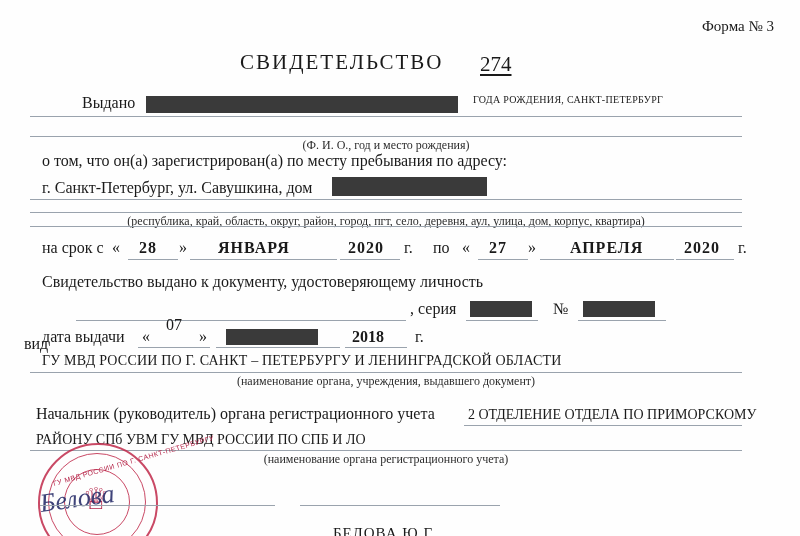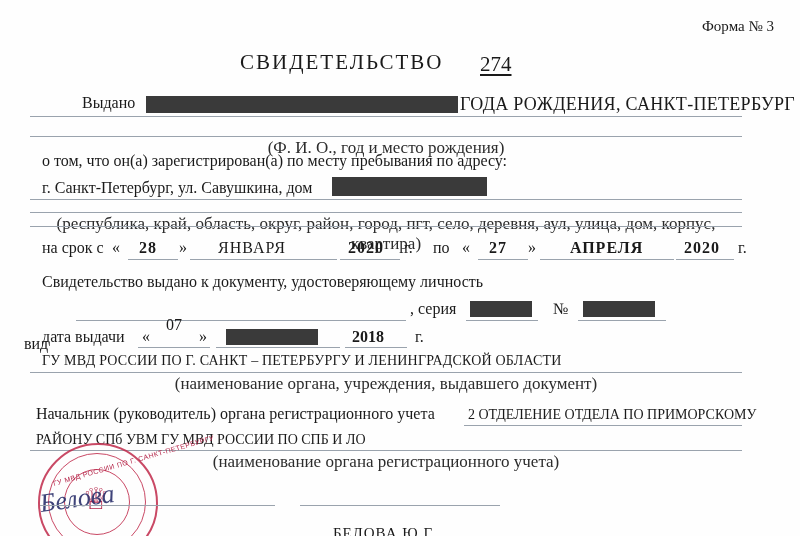--- a/index.html
+++ b/index.html
@@ -57,21 +57,21 @@
 
   .redact {
     background: #3a3a3a;
     display: inline-block;
     height: 15px;
     vertical-align: middle;
   }
 
   .lbl { font-size: 16px; }
   .small-center {
-    font-size: 17px;
+    font-size: 12px;
     text-align: center;
     color: #2c2c2c;
   }
 
   .row-text { font-size: 16px; }
 
   .sig-name {
     font-size: 15px;
     letter-spacing: 1px;
   }
@@ -127,39 +127,39 @@
 
 <div id="page">
 
   <div class="abs form-no">Форма № 3</div>
 
   <div class="abs title-main">СВИДЕТЕЛЬСТВО</div>
   <div class="abs doc-number">274</div>
 
   <div class="abs" style="left:82px; top:94px;">Выдано</div>
   <div class="abs redact" style="left:146px; top:96px; width:312px; height:17px;"></div>
-  <div class="abs lbl" style="left:460px; top:94px; font-size:18px; letter-spacing:.3px;font-family:Liberation Serif, serif;">ГОДА РОЖДЕНИЯ, САНКТ-ПЕТЕРБУРГ</div>
+  <div class="abs lbl" style="left:473px; top:94px; font-size:10px; letter-spacing:.3px;font-family:Liberation Serif, serif;">ГОДА РОЖДЕНИЯ, САНКТ-ПЕТЕРБУРГ</div>
   <div class="abs rule" style="left:30px; top:116px; width:712px;"></div>
 
   <div class="abs rule" style="left:30px; top:136px; width:712px;"></div>
   <div class="abs small-center" style="left:30px; top:138px; width:712px;">(Ф. И. О., год и место рождения)</div>
 
   <div class="abs row-text" style="left:42px; top:152px;">о том, что он(а) зарегистрирован(а) по месту пребывания по адресу:</div>
 
   <div class="abs row-text" style="left:42px; top:179px;">г. Санкт-Петербург, ул. Савушкина, дом</div>
   <div class="abs redact" style="left:332px; top:177px; width:155px; height:19px;"></div>
   <div class="abs rule" style="left:30px; top:199px; width:712px;"></div>
   <div class="abs rule" style="left:30px; top:212px; width:712px;"></div>
   <div class="abs small-center" style="left:30px; top:214px; width:712px;">(республика, край, область, округ, район, город, пгт, село, деревня, аул, улица, дом, корпус, квартира)</div>
 
   <div class="abs row-text" style="left:42px; top:239px;">на срок с</div>
   <div class="abs row-text" style="left:112px; top:239px;">«</div>
   <div class="abs row-text" style="left:139px; top:239px; font-weight:bold; letter-spacing:1px;">28</div>
   <div class="abs row-text" style="left:179px; top:239px;">»</div>
-  <div class="abs row-text" style="left:218px; top:239px; font-weight:normal; letter-spacing:1px;">ЯНВАРЯ</div>
+  <div class="abs row-text" style="left:218px; top:239px; font-weight:bold; letter-spacing:1px;">ЯНВАРЯ</div>
   <div class="abs row-text" style="left:348px; top:239px; font-weight:bold; letter-spacing:1px;">2020</div>
   <div class="abs row-text" style="left:404px; top:239px;">г.</div>
   <div class="abs row-text" style="left:433px; top:239px;">по</div>
   <div class="abs row-text" style="left:462px; top:239px;">«</div>
   <div class="abs row-text" style="left:489px; top:239px; font-weight:bold; letter-spacing:1px;">27</div>
   <div class="abs row-text" style="left:528px; top:239px;">»</div>
   <div class="abs row-text" style="left:570px; top:239px; font-weight:bold; letter-spacing:1px;">АПРЕЛЯ</div>
   <div class="abs row-text" style="left:684px; top:239px; font-weight:bold; letter-spacing:1px;">2020</div>
   <div class="abs row-text" style="left:738px; top:239px;">г.</div>
 

